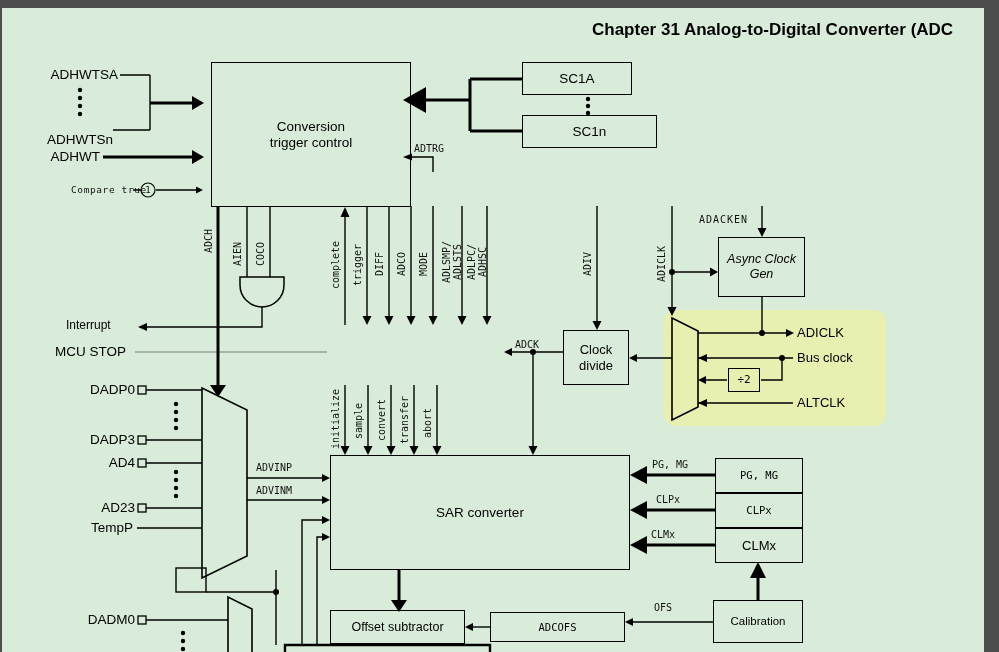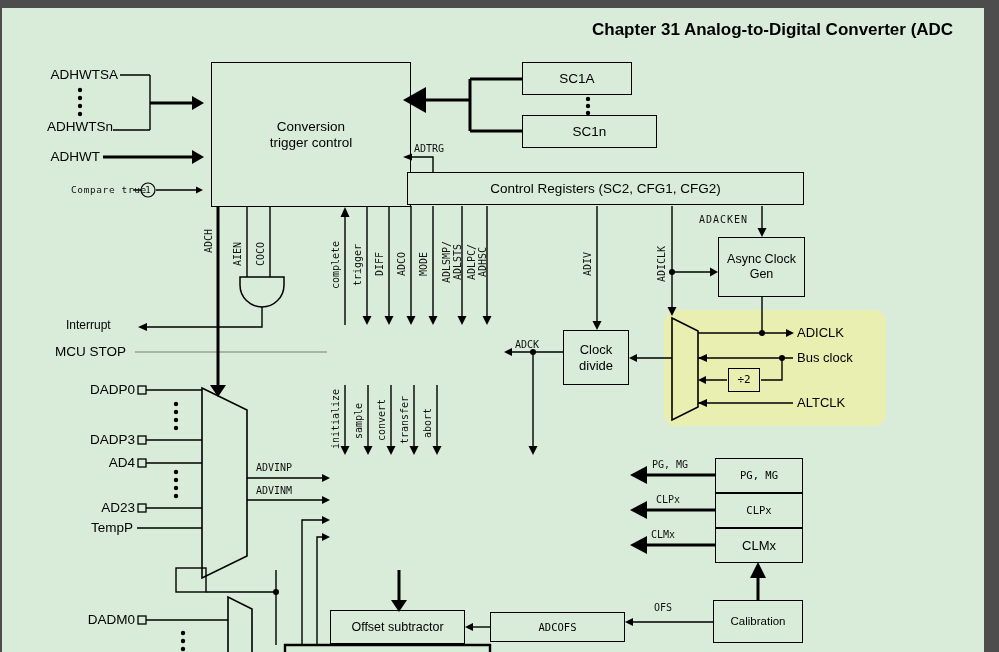--- a/index.html
+++ b/index.html
@@ -37,28 +37,28 @@
 
   <div class="box" style="left:203px;top:62px;width:200px;height:145px;margin-left:8px;">
     <span style="width:92px;">Conversion trigger control</span>
   </div>
   <div class="box" style="left:522px;top:62px;width:110px;height:33px;">
     <span>SC1A</span>
   </div>
   <div class="box" style="left:522px;top:115px;width:135px;height:33px;">
     <span>SC1n</span>
   </div>
-  <div class="box" style="left:407px;top:172px;width:397px;height:33px;">
-    <span>Control Registers (SC2, CFG1, CFG2)</span>
-  </div>
-  <div class="box" style="left:718px;top:237px;width:87px;height:60px;font-size:12.5px;">
+  <div class="box" style="left:718px;top:237px;width:87px;height:60px;font-size:12.5px;font-style:italic;">
     <span style="width:70px;">Async Clock Gen</span>
   </div>
   <div class="box" style="left:563px;top:330px;width:66px;height:55px;font-size:13px;">
     <span style="width:46px;">Clock divide</span>
+  </div>
+  <div class="box" style="left:330px;top:455px;width:300px;height:115px;">
+    <span>SAR converter</span>
   </div>
   <div class="box" style="left:330px;top:610px;width:135px;height:34px;font-size:12.5px;">
     <span>Offset subtractor</span>
   </div>
   <div class="box mono" style="left:490px;top:612px;width:135px;height:30px;">
     <span>ADCOFS</span>
   </div>
   <div class="box mono" style="left:715px;top:458px;width:88px;height:35px;">
     <span>PG, MG</span>
   </div>
@@ -198,21 +198,21 @@
       <rect x="138" y="386" width="8" height="8"></rect>
       <rect x="138" y="436" width="8" height="8"></rect>
       <rect x="138" y="459" width="8" height="8"></rect>
       <rect x="138" y="504" width="8" height="8"></rect>
       <rect x="138" y="616" width="8" height="8"></rect>
     </g>
     <circle cx="148" cy="190" r="7" stroke="#000" stroke-width="1.2" style="fill:var(--bg);"></circle>
   </svg>
 
   <div class="slabel r" style="left:25px;top:67px;width:93px;">ADHWTSA</div>
-  <div class="slabel r" style="left:25px;top:119px;width:88px;">ADHWTSn</div>
+  <div class="slabel r" style="left:25px;top:132px;width:88px;">ADHWTSn</div>
   <div class="slabel r" style="left:24px;top:149px;width:76px;">ADHWT</div>
   <div class="mlabel" style="left:71px;top:184px;font-size:9.5px;letter-spacing:0.6px;">Compare true</div>
   <div class="mlabel" style="left:148px;top:190px;font-size:9px;transform:translate(-50%,-50%);">1</div>
   <div class="slabel" style="left:66px;top:318px;font-size:12px;">Interrupt</div>
   <div class="slabel" style="left:55px;top:344px;">MCU STOP</div>
   <div class="slabel r" style="left:40px;top:382px;width:95px;">DADP0</div>
   <div class="slabel r" style="left:40px;top:432px;width:95px;">DADP3</div>
   <div class="slabel r" style="left:40px;top:455px;width:95px;">AD4</div>
   <div class="slabel r" style="left:40px;top:500px;width:95px;">AD23</div>
   <div class="slabel r" style="left:40px;top:520px;width:93px;">TempP</div>

